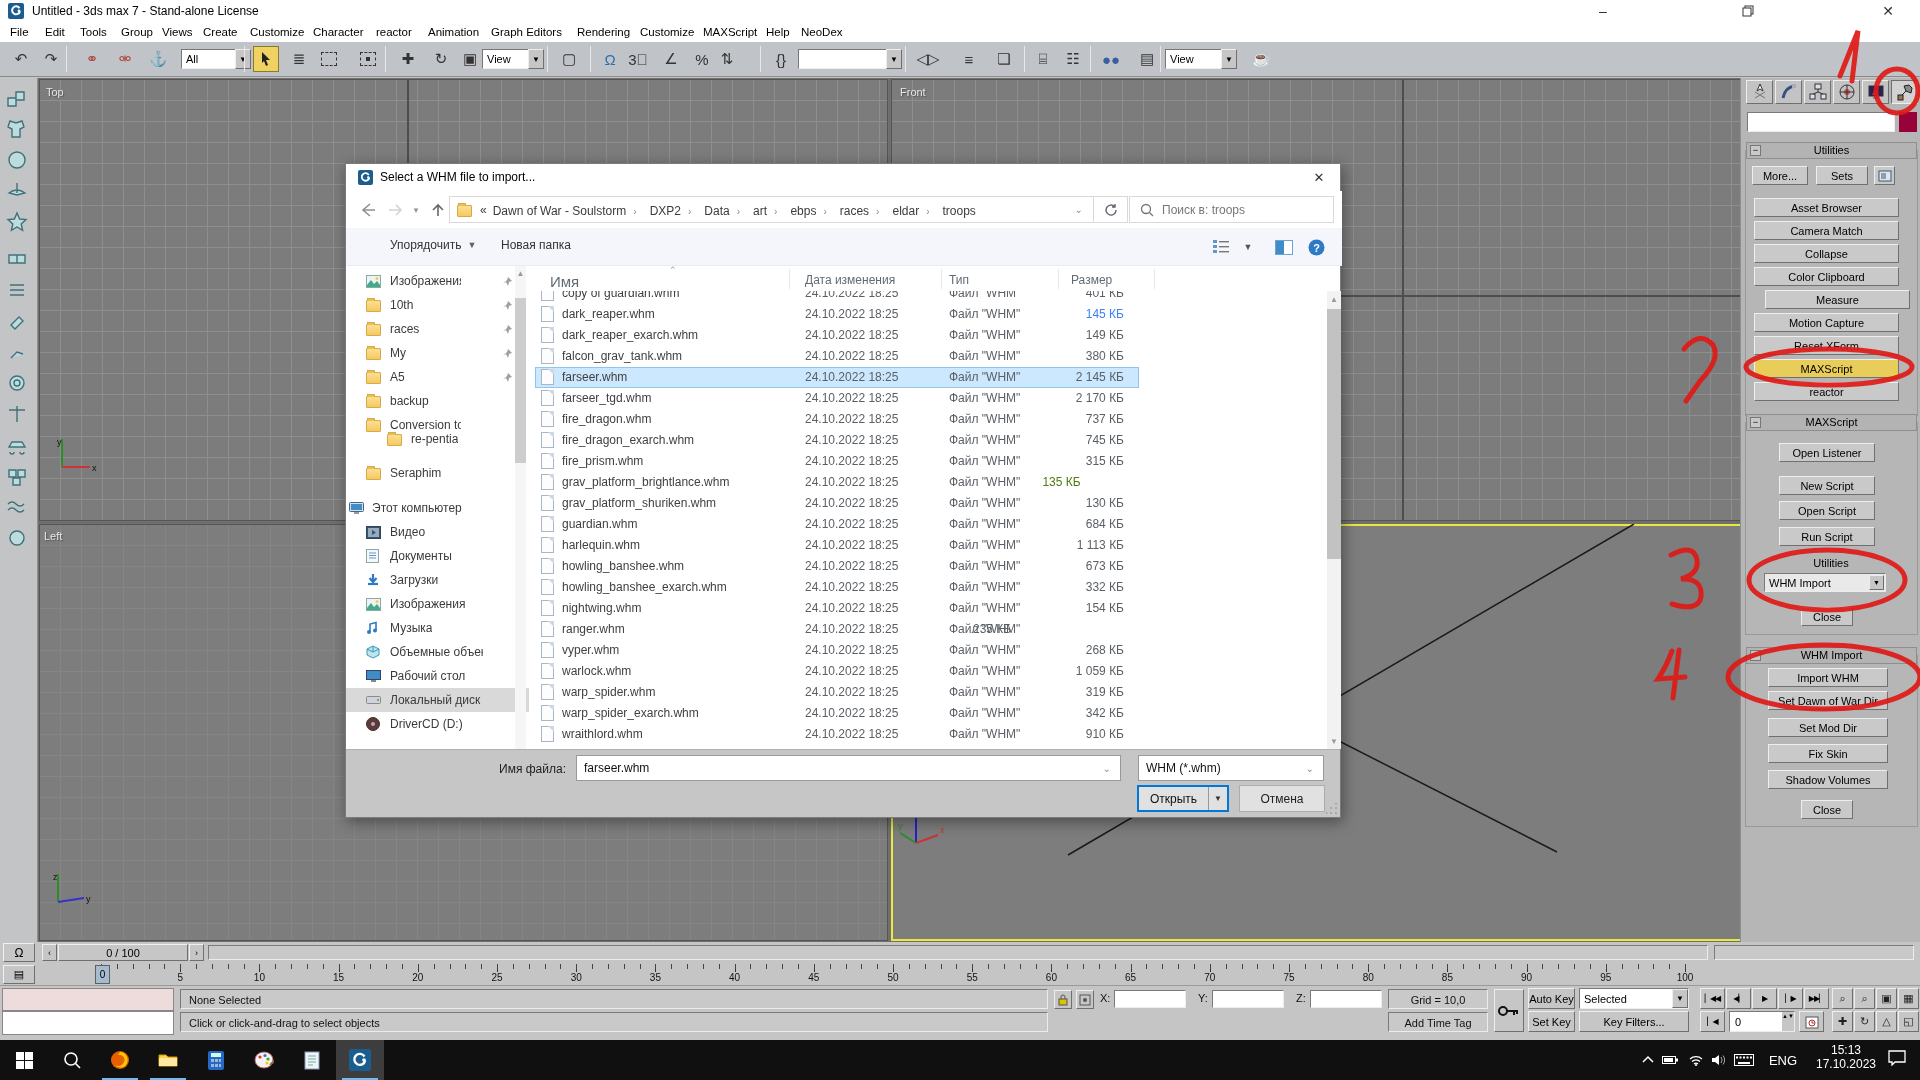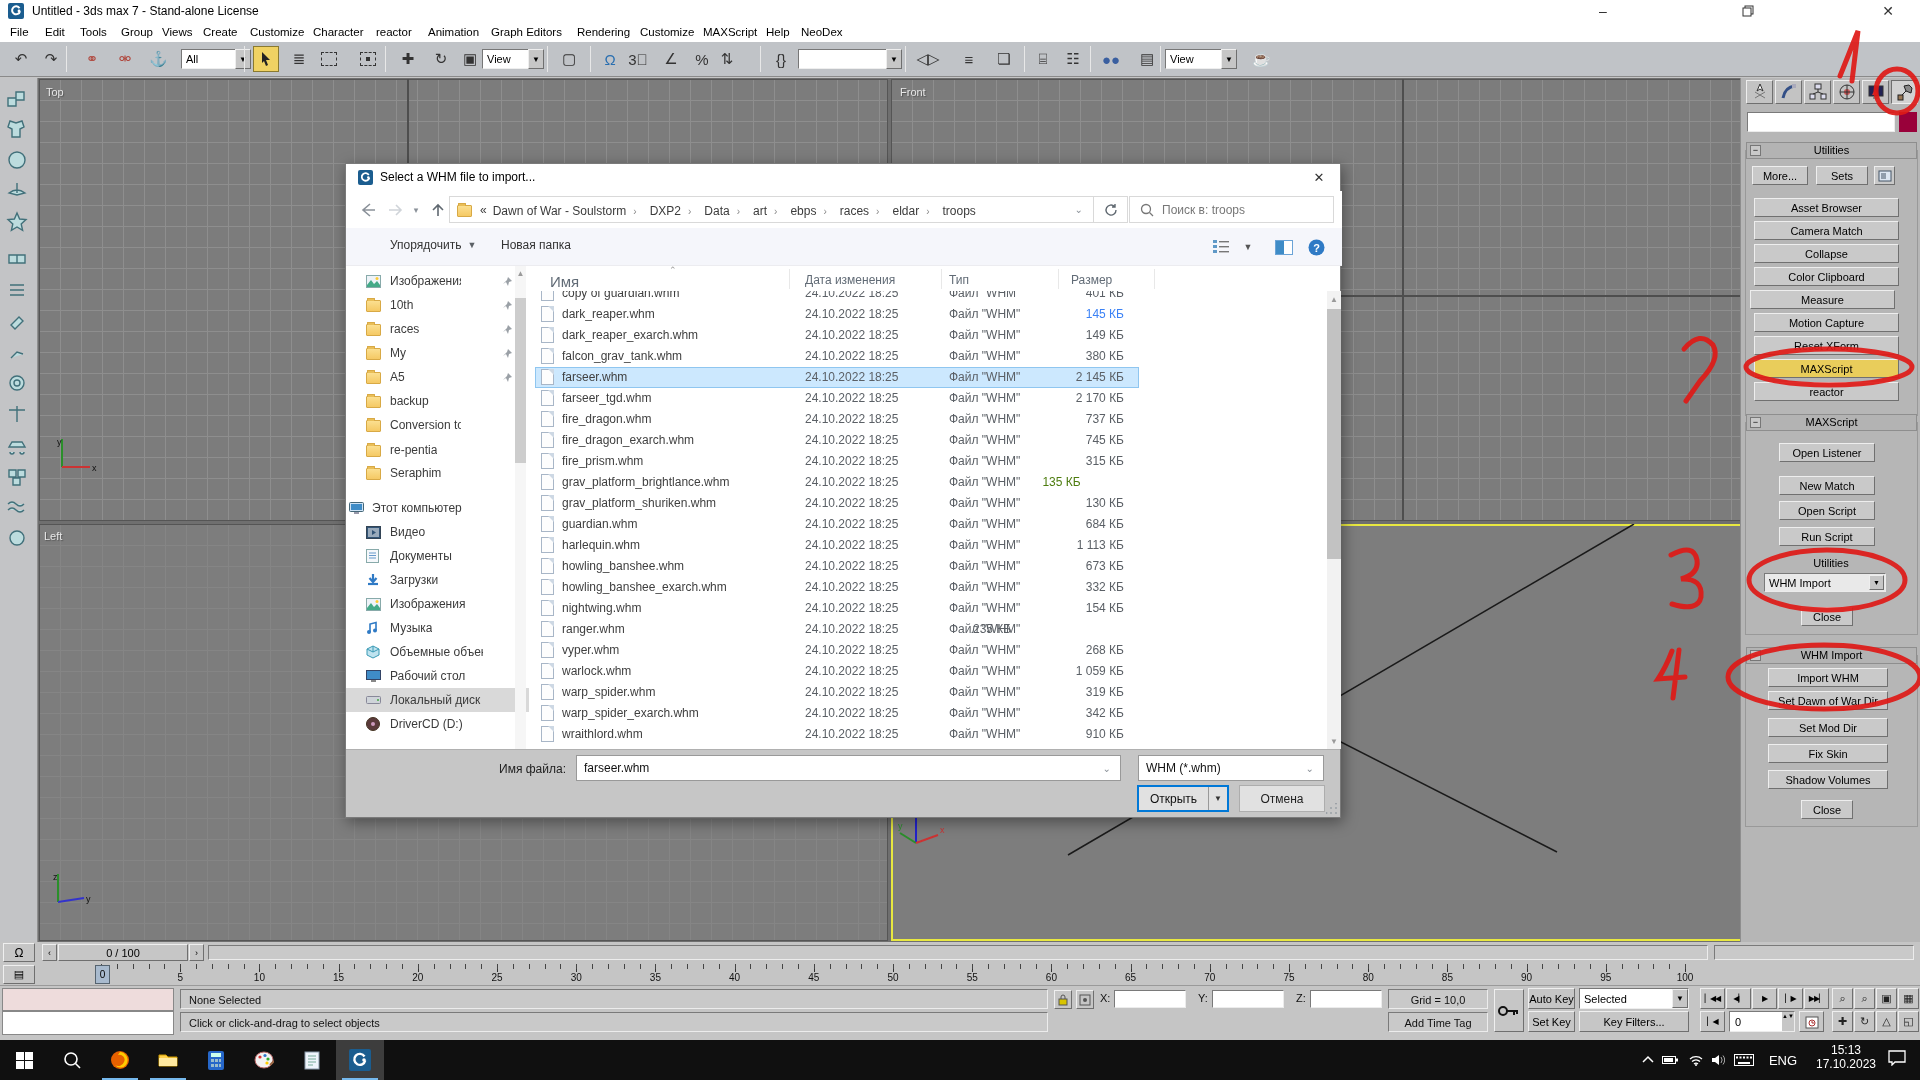--- a/index.html
+++ b/index.html
@@ -274,29 +274,29 @@
       <div class="pbtn" style="position: absolute; left: 133px; top: 88px; width: 21px;">
         <svg width="14" height="12">
           <rect x="1" y="1" width="12" height="10" fill="#dce6f2" stroke="#456"></rect>
           <path d="M3 4 h5 M3 6 h5 M3 8 h5" stroke="#456"></path>
         </svg>
       </div>
       <div class="pbtn" style="position: absolute; left: 13px; top: 120px; width: 145px;">Asset Browser</div>
       <div class="pbtn" style="position: absolute; left: 13px; top: 143px; width: 145px;">Camera Match</div>
       <div class="pbtn" style="position: absolute; left: 13px; top: 166px; width: 145px;">Collapse</div>
       <div class="pbtn" style="position: absolute; left: 13px; top: 189px; width: 145px;">Color Clipboard</div>
-      <div class="pbtn" style="position: absolute; left: 9px; top: 212px; width: 145px;">Measure</div>
+      <div class="pbtn" style="position: absolute; left: 24px; top: 212px; width: 145px;">Measure</div>
       <div class="pbtn" style="position: absolute; left: 13px; top: 235px; width: 145px;">Motion Capture</div>
       <div class="pbtn" style="position: absolute; left: 13px; top: 258px; width: 145px;">Reset XForm</div>
       <div class="pbtn" style="position: absolute; left: 13px; top: 281px; width: 145px; background: rgb(233, 205, 91);">MAXScript</div>
       <div class="pbtn" style="position: absolute; left: 13px; top: 304px; width: 145px;">reactor</div>
       <div class="" style="position: absolute; left: 4px; top: 72px; width: 173px; height: 266px; border-right: 1px solid rgb(153, 153, 153); border-bottom: 1px solid rgb(153, 153, 153); border-left: 1px solid rgb(153, 153, 153); border-image: initial; border-top: none; pointer-events: none;"></div>
       <div class="rollout-hd" style="position: absolute; left: 5px; top: 336px; width: 171px; height: 17px;"><div class="" style="position: absolute; left: 3px; top: 2px; width: 11px; height: 11px; background: rgb(201, 201, 201); border: 1px solid rgb(119, 119, 119); font-size: 9px; line-height: 9px; text-align: center;">−</div><span>MAXScript</span></div>
       <div class="pbtn" style="position: absolute; left: 38px; top: 365px; width: 96px;">Open Listener</div>
-      <div class="pbtn" style="position: absolute; left: 38px; top: 398px; width: 96px;">New Match</div>
+      <div class="pbtn" style="position: absolute; left: 38px; top: 398px; width: 96px;">New Script</div>
       <div class="pbtn" style="position: absolute; left: 38px; top: 423px; width: 96px;">Open Script</div>
       <div class="pbtn" style="position: absolute; left: 38px; top: 449px; width: 96px;">Run Script</div>
       <div class="" style="position: absolute; left: 0px; top: 479px; width: 180px; text-align: center; font-size: 11px; color: rgb(0, 0, 0);">Utilities</div>
       <div class="inset" style="position: absolute; left: 23px; top: 495px; width: 122px; height: 19px; background: rgb(233, 233, 233); font-size: 11px; color: rgb(0, 0, 0); display: flex; align-items: center;">
         <span style="padding-left: 4px;">WHM Import</span>
         <div class="" style="position: absolute; right: 1px; top: 1px; width: 15px; height: 15px; background: rgb(198, 198, 198); border-width: 1px; border-style: solid; border-image: initial; border-color: rgb(238, 238, 238) rgb(111, 111, 111) rgb(111, 111, 111) rgb(238, 238, 238); font-size: 7px; display: flex; align-items: center; justify-content: center;">▼</div>
       </div>
       <div class="pbtn" style="position: absolute; left: 60px; top: 529px; width: 52px;">Close</div>
       <div class="" style="position: absolute; left: 4px; top: 344px; width: 173px; height: 213px; border-right: 1px solid rgb(153, 153, 153); border-bottom: 1px solid rgb(153, 153, 153); border-left: 1px solid rgb(153, 153, 153); border-image: initial; border-top: none; pointer-events: none;"></div>
       <div class="rollout-hd" style="position: absolute; left: 5px; top: 569px; width: 171px; height: 17px;"><div class="" style="position: absolute; left: 3px; top: 2px; width: 11px; height: 11px; background: rgb(201, 201, 201); border: 1px solid rgb(119, 119, 119); font-size: 9px; line-height: 9px; text-align: center;">−</div><span>WHM Import</span></div>
@@ -780,21 +780,21 @@
             <div class="foldericon"></div>
           </span>
           <span style="padding-left:7px;max-width:78px;overflow:hidden;white-space:nowrap">backup</span>
         </div>
         <div class="sb-item" style="position: absolute; top: 147px;">
           <span style="width:17px;margin-left:20px;display:inline-flex">
             <div class="foldericon"></div>
           </span>
           <span style="padding-left:7px;max-width:78px;overflow:hidden;white-space:nowrap">Conversion tools</span>
         </div>
-        <div class="sb-item" style="position: absolute; top: 172px;">
+        <div class="sb-item" style="position: absolute; top: 161px; margin-left: 21px;">
           <span style="width:17px;margin-left:20px;display:inline-flex">
             <div class="foldericon"></div>
           </span>
           <span style="padding-left:7px;max-width:78px;overflow:hidden;white-space:nowrap">re-pentia</span>
         </div>
         <div class="sb-item" style="position: absolute; top: 195px;">
           <span style="width:17px;margin-left:20px;display:inline-flex">
             <div class="foldericon"></div>
           </span>
           <span style="padding-left:7px;max-width:78px;overflow:hidden;white-space:nowrap">Seraphim</span>

